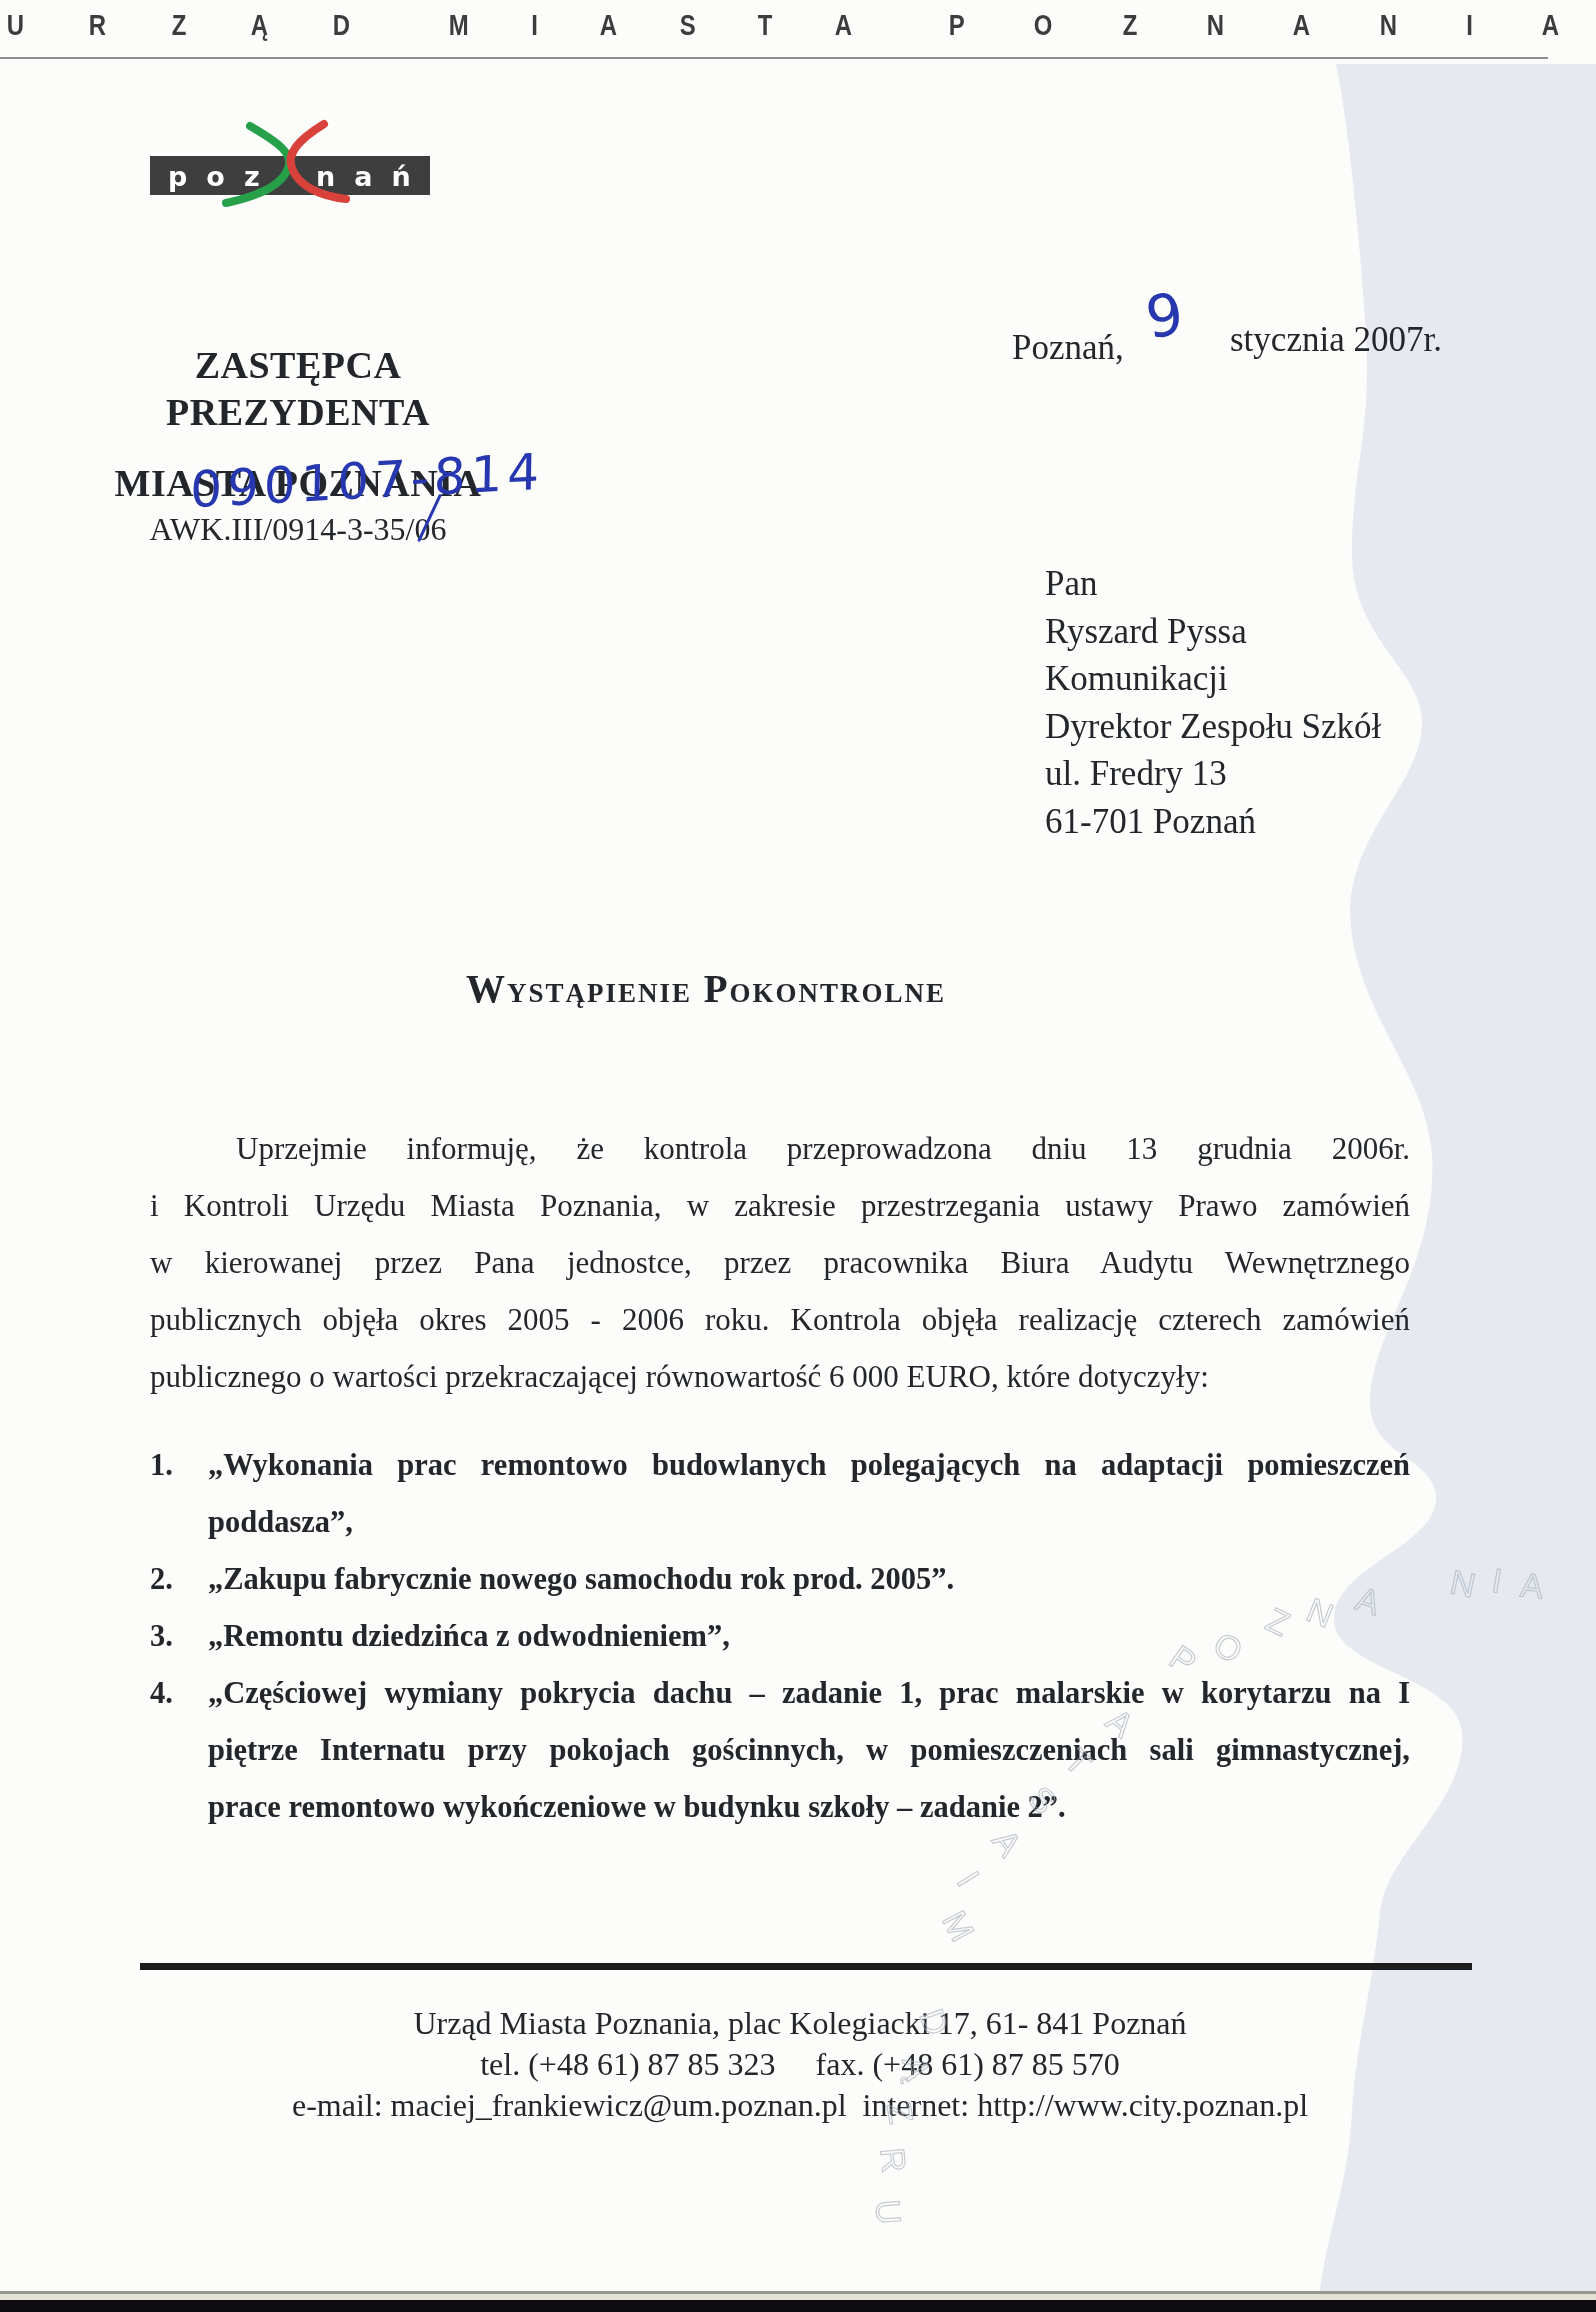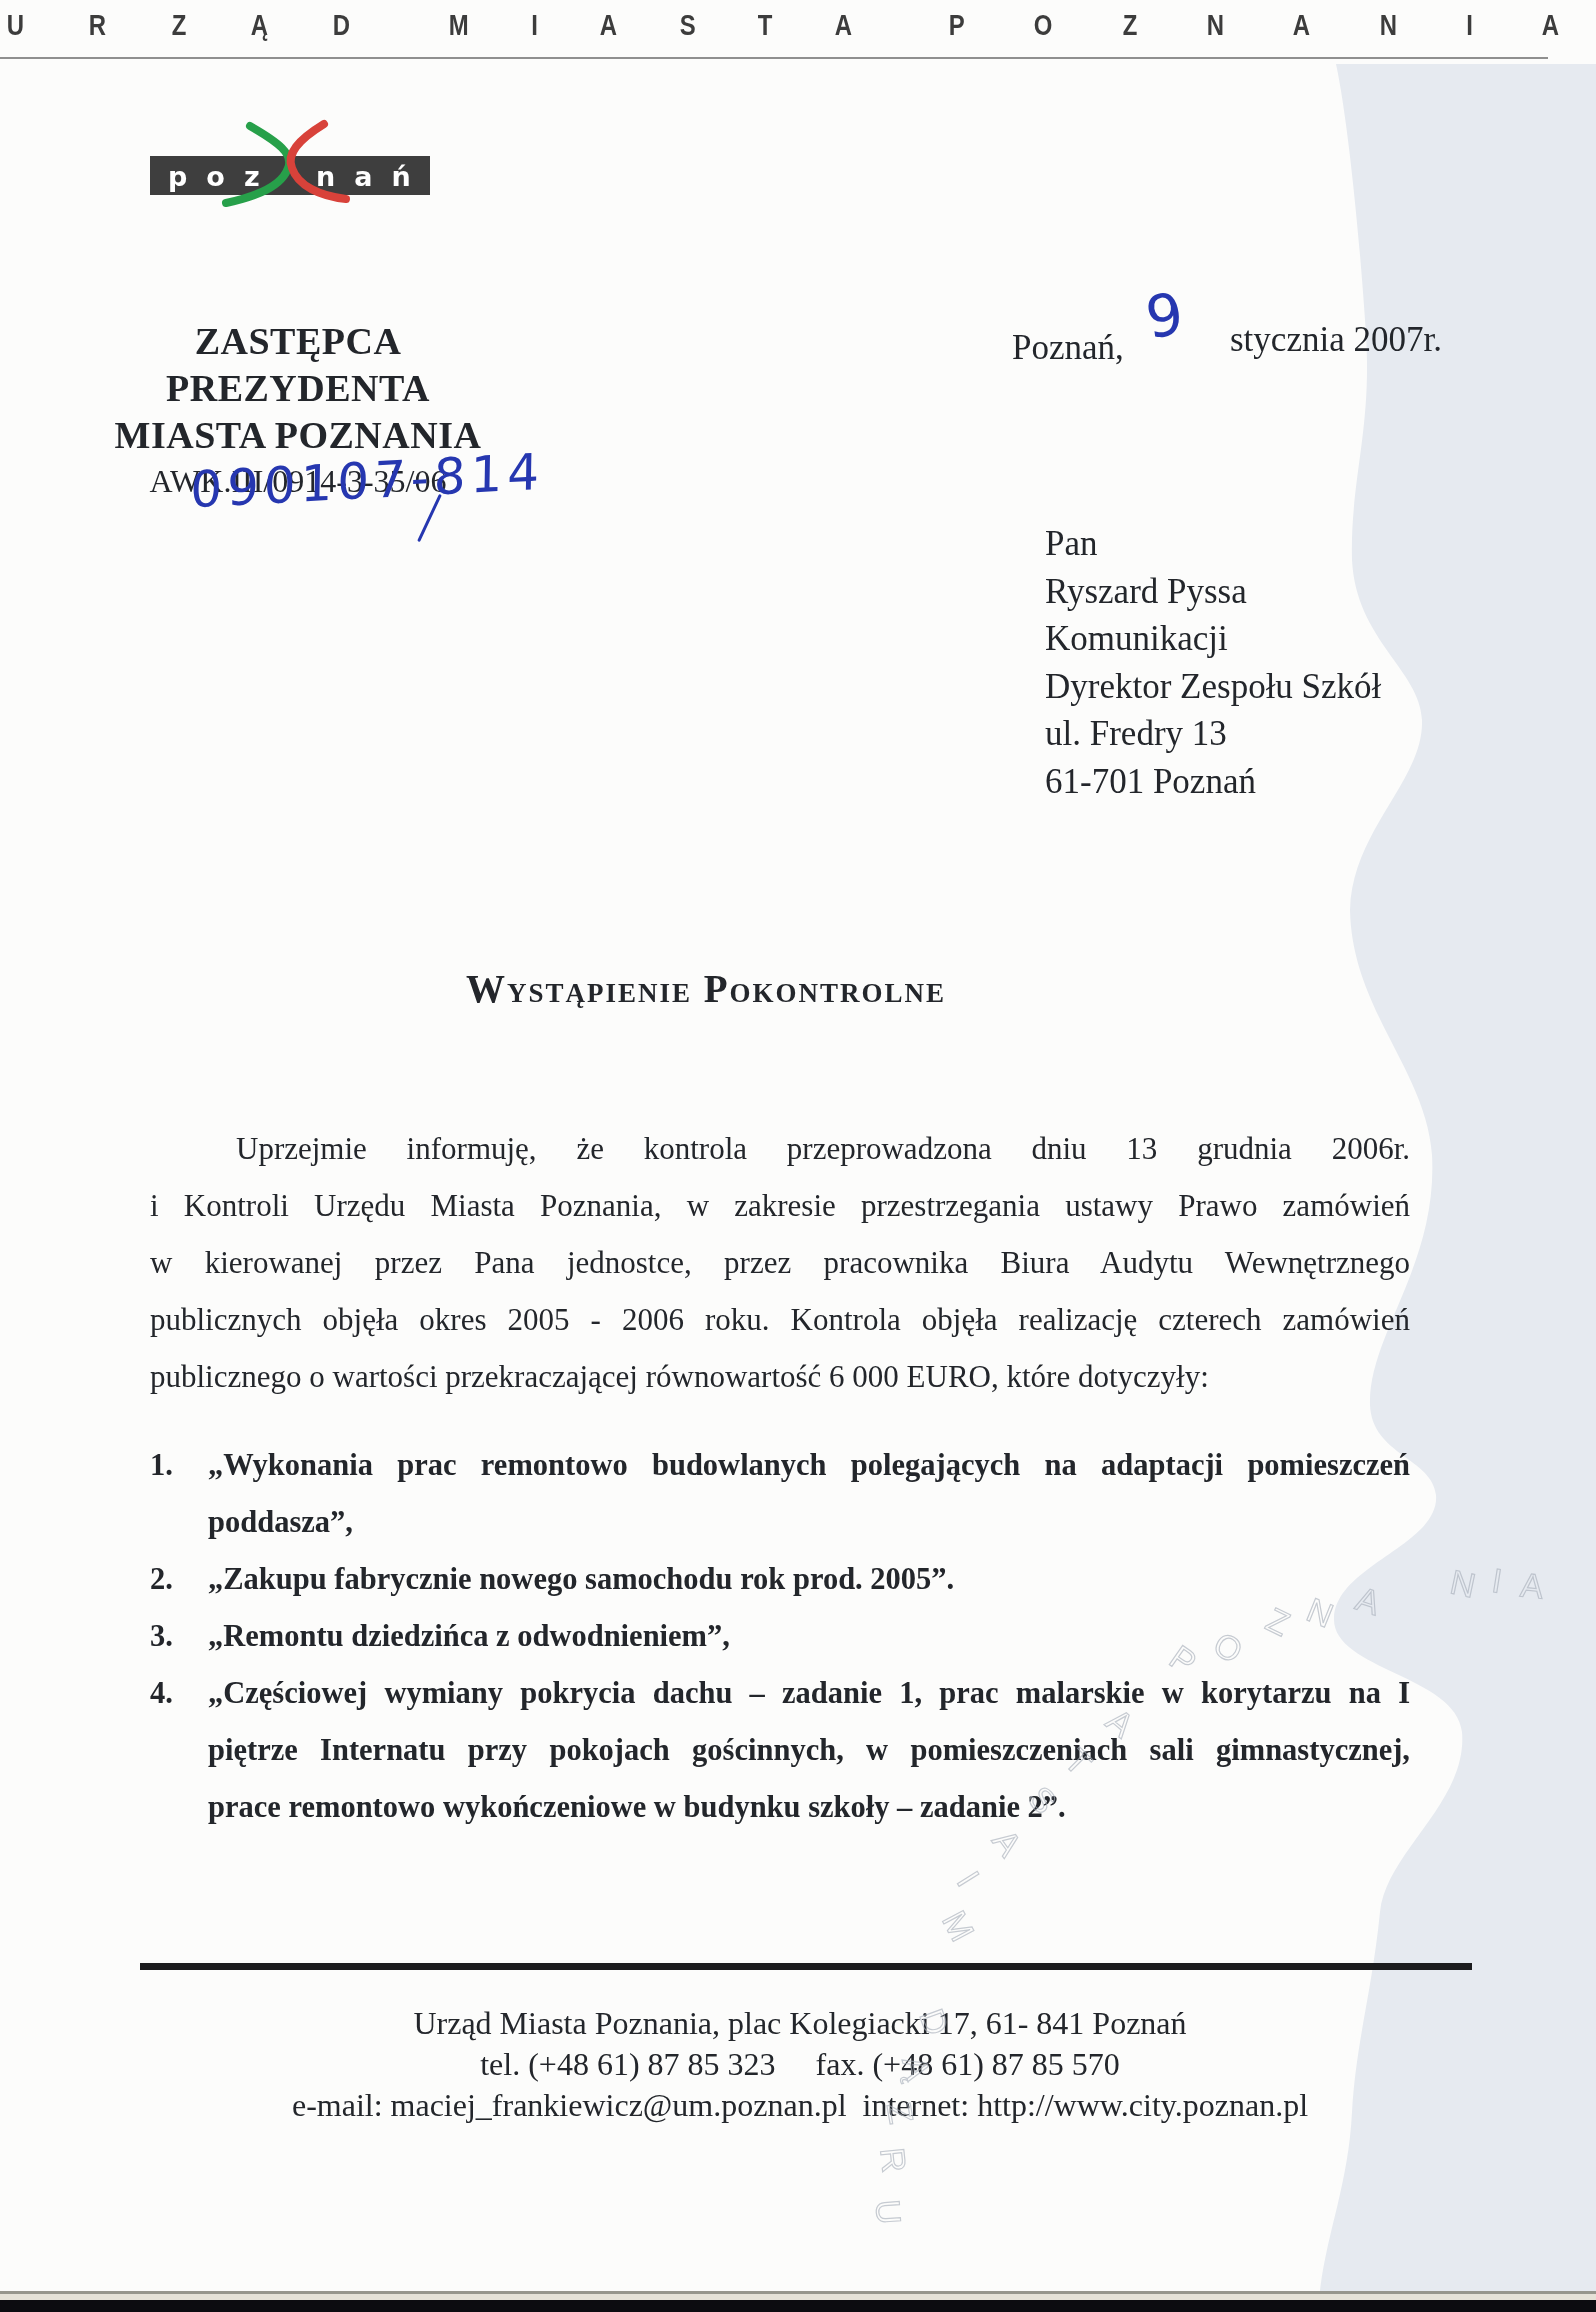--- a/index.html
+++ b/index.html
@@ -36,21 +36,21 @@
     transform:scaleY(1.12) scaleX(.92);
   }
   .banner-rule{
     position:absolute;left:0;top:57px;width:1548px;height:2px;
     background:#8f8f8f;z-index:2;
   }
   
   .logo{position:absolute;left:138px;top:110px;z-index:2;}
   
   .sender{position:absolute;left:80px;top:318px;width:436px;text-align:center;z-index:2;}
-  .sender-line{font-weight:bold;font-size:38px;line-height:47px;letter-spacing:.5px;}
+  .sender-line{font-weight:bold;font-size:38px;line-height:47px;letter-spacing:.5px;margin-top:24px;}
   .sender-ref{font-size:32px;line-height:40px;margin-top:2px;}
   .hand-number{
     position:absolute;left:190px;top:452px;z-index:2;
     font-family:"DejaVu Sans", sans-serif;
     font-size:50px;color:var(--ink_blue,#2637b0);
     letter-spacing:5px;
     transform:rotate(-3deg) skewX(-4deg);
   }
   .pen-stroke{
     position:absolute;left:428px;top:492px;width:3px;height:52px;
@@ -60,21 +60,21 @@
   
   .date-city{position:absolute;left:1012px;top:320px;font-size:35px;z-index:2;margin-top:8px;}
   .hand-day{
     position:absolute;left:1146px;top:282px;z-index:2;
     font-family:"DejaVu Sans", sans-serif;
     font-size:58px;color:var(--ink_blue,#2637b0);
     transform:rotate(-8deg);
   }
   .date-rest{position:absolute;left:1230px;top:320px;font-size:35px;z-index:2;}
   
-  .recipient{position:absolute;left:1045px;top:520px;z-index:2;}
+  .recipient{position:absolute;left:1045px;top:560px;z-index:2;}
   .recipient div{font-size:35px;line-height:47.5px;}
   
   .doc-title{
     position:absolute;left:0;top:966px;width:1412px;text-align:center;z-index:2;
     font-weight:bold;font-size:39px;letter-spacing:2px;
     font-variant:small-caps;
   }
   
   .paragraph{position:absolute;left:150px;top:1120px;width:1260px;z-index:2;}
   .para-line{

